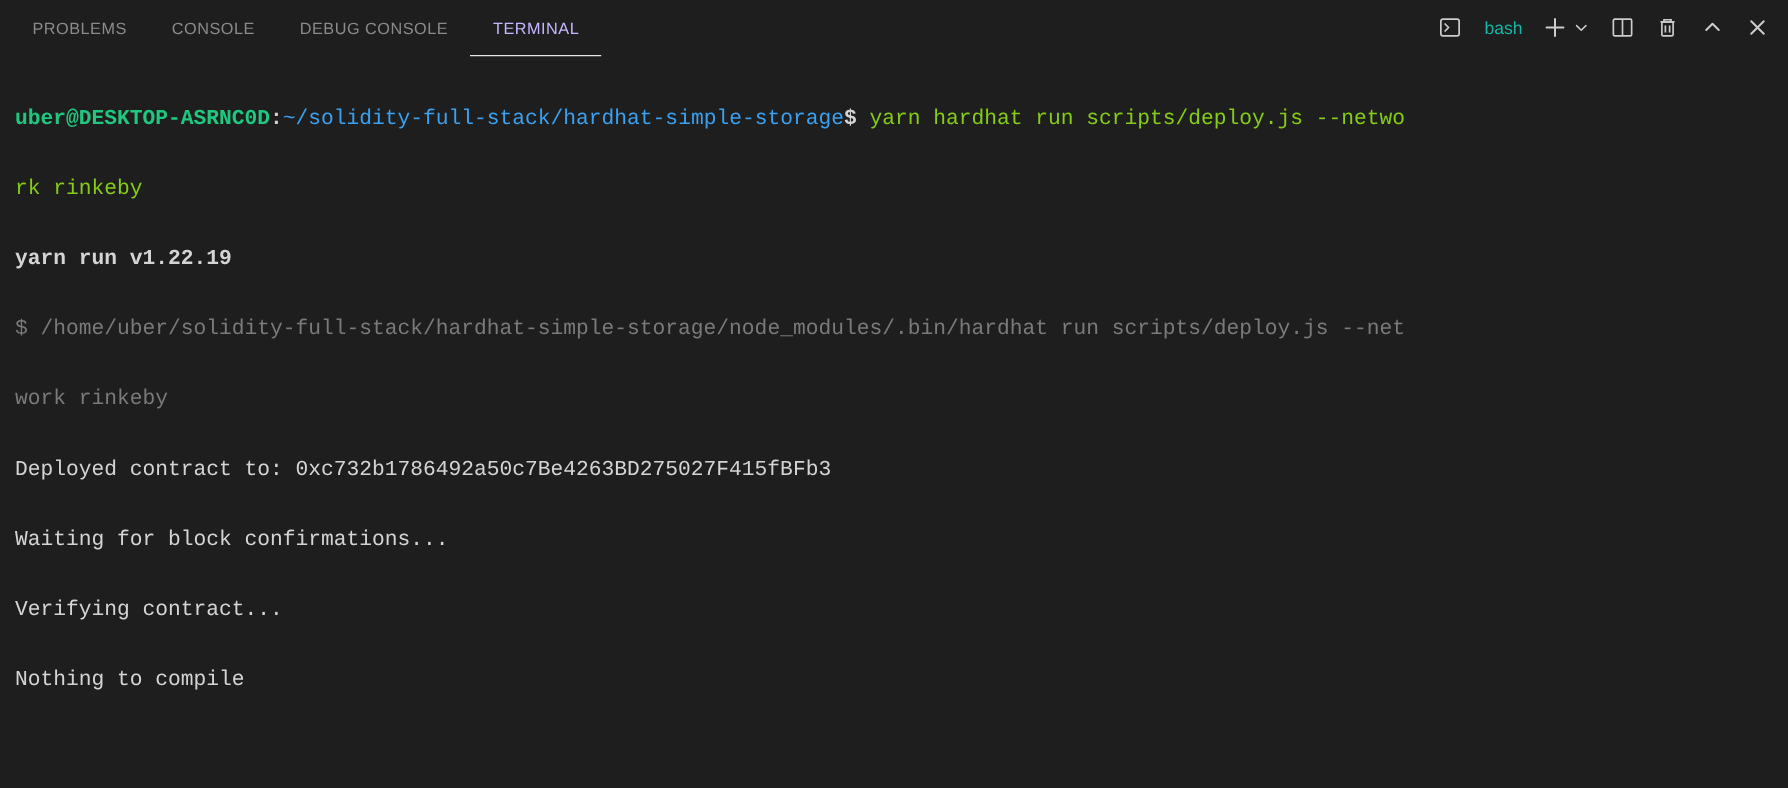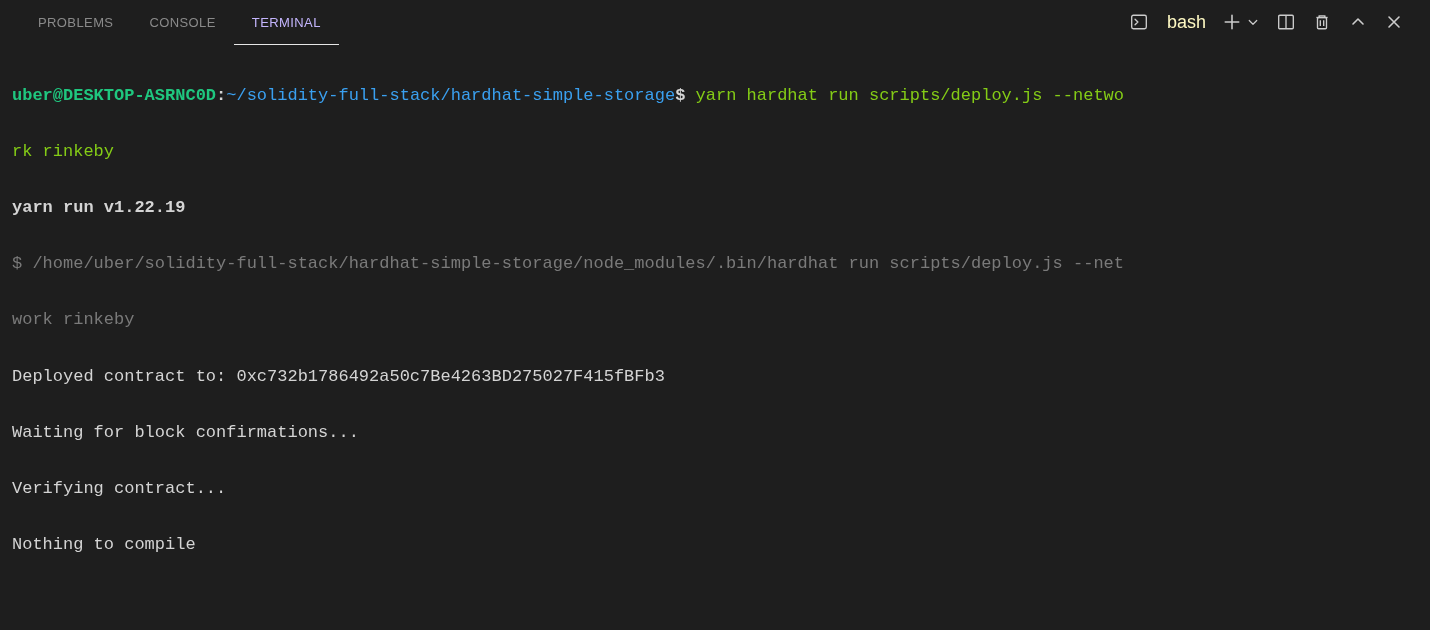--- a/index.html
+++ b/index.html
@@ -8,21 +8,21 @@
       height: 630px;
       background: #1e1e1e;
       font-family: 'Segoe UI', Arial, sans-serif;
       color: #cccccc;
       overflow: hidden;
     }
     .panel-header {
       display: flex;
       align-items: center;
       height: 44px;
-      padding: 0 20px;
+      padding: 0 8px;
       border-bottom: 0 solid transparent;
     }
     .tabs { display: flex; gap: 0; align-items: center; height: 100%; }
     .tab {
       padding: 0 18px;
       font-size: 13px;
       color: #8a8a8a;
       cursor: pointer;
       height: 100%;
       display: flex;
@@ -38,22 +38,22 @@
       margin-left: auto;
       display: flex;
       align-items: center;
       gap: 16px;
       padding-right: 6px;
     }
     .shell-select {
       display: flex;
       align-items: center;
       gap: 18px;
-      font-size: 18px;
-      color: #fef9c3;
+      font-size: 14px;
+      color: #14b8a6;
     }
     .icon-btn {
       width: 20px; height: 20px;
       display: flex; align-items: center; justify-content: center;
       color: #cccccc;
       cursor: pointer;
     }
     .actions svg { display: block; }
     .plus-group { display:flex; align-items:center; gap:4px; }
 
@@ -74,20 +74,21 @@
     .dim { color: #7a7a7a; }
     .line { display: block; }
   </style>
 </head>
 <body>
 
 <div class="panel-header">
   <div class="tabs">
     <div class="tab">PROBLEMS</div>
     <div class="tab">CONSOLE</div>
+    <div class="tab">DEBUG CONSOLE</div>
     <div class="tab active">TERMINAL</div>
   </div>
 
   <div class="actions">
     <div class="shell-select">
       <span class="icon-btn">
         <svg viewBox="0 0 16 16" width="18" height="18" fill="none" stroke="currentColor" stroke-width="1.2">
           <rect x="1.5" y="2" width="13" height="12" rx="1.5"></rect>
           <path d="M4.5 5.5 L7 8 L4.5 10.5" stroke-linecap="round" stroke-linejoin="round"></path>
         </svg>

